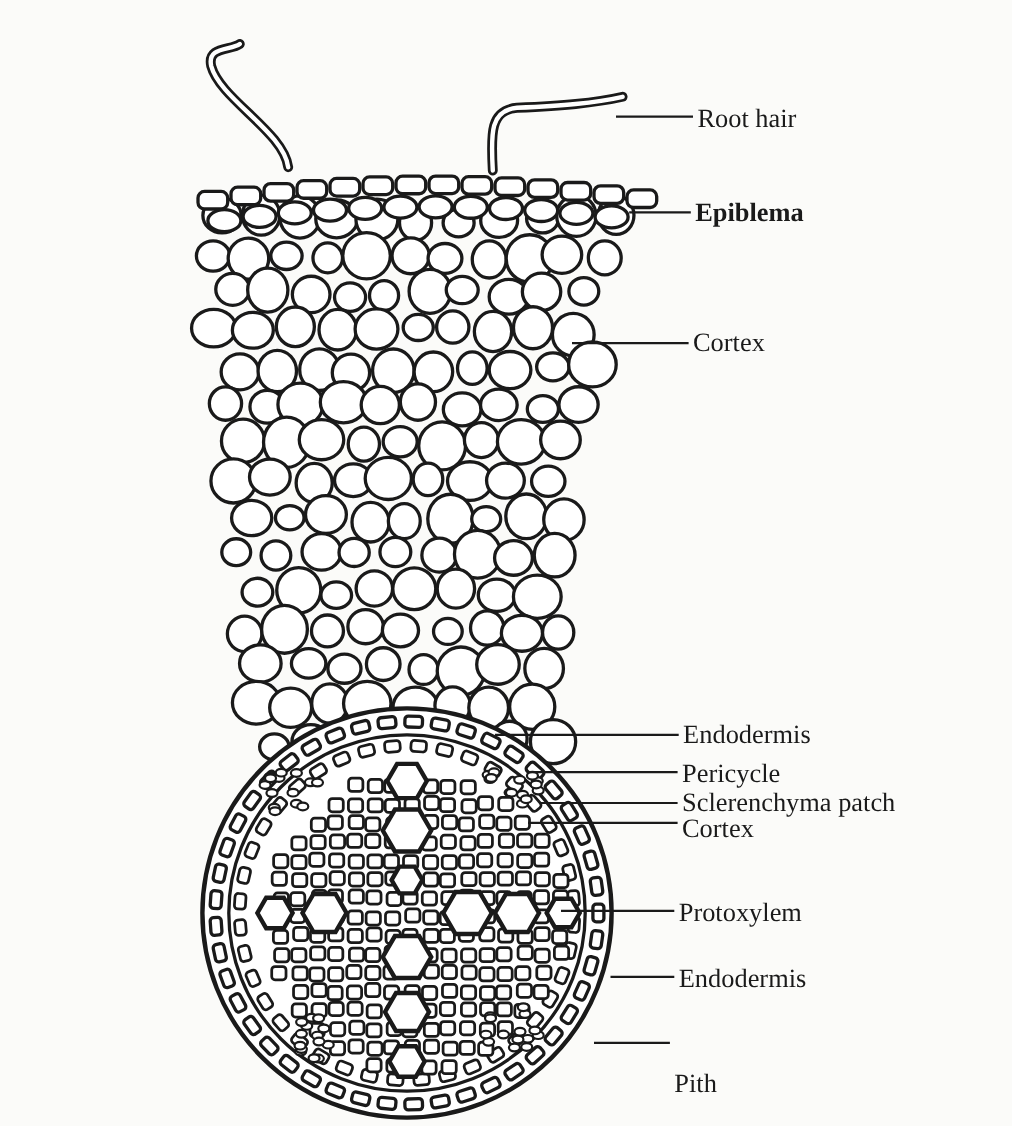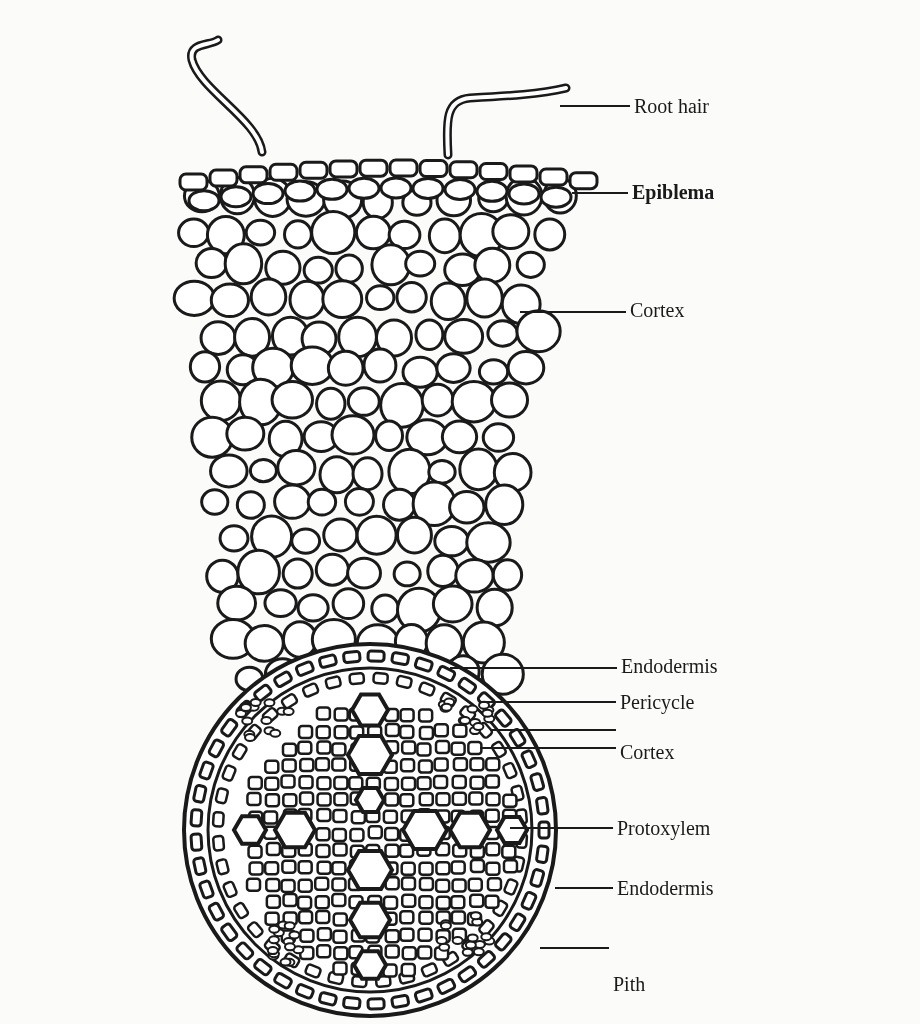--- a/index.html
+++ b/index.html
@@ -4,21 +4,21 @@
   <style>
     html, body { margin: 0; padding: 0; }
     body {
       width: 920px; height: 1024px; overflow: hidden;
       background: #fbfbf9;
       font-family: "Liberation Serif", "DejaVu Serif", serif;
     }
     #stage { position: relative; width: 920px; height: 1024px; }
     svg { position: absolute; left: 0; top: 0; }
     .lbl {
-      position: absolute; font-size: 20px; color: #1a1a1a;
+      position: absolute; font-size: 24px; color: #1a1a1a;
       white-space: nowrap; line-height: 1;
     }
   </style>
 </head>
 <body>
 
 <div id="stage">
   <svg id="art" width="920" height="1024" viewBox="0 0 920 1024">
     <g id="cortex-cells">
         <rect x="0" y="0" width="0" height="0"></rect>
@@ -569,17 +569,18 @@
         <line x1="555" y1="888" x2="613" y2="888" stroke="#1a1a1a" stroke-width="2"></line>
         <line x1="540" y1="948" x2="609" y2="948" stroke="#1a1a1a" stroke-width="2"></line>
       </g>
   </svg>
 
   <div class="lbl" style="left: 634px; top: 96px;">Root hair</div>
   <div class="lbl" style="left: 632px; top: 182px; font-weight: bold;">Epiblema</div>
   <div class="lbl" style="left: 630px; top: 300px;">Cortex</div>
   <div class="lbl" style="left: 621px; top: 656px;">Endodermis</div>
   <div class="lbl" style="left: 620px; top: 692px; text-align: center;">Pericycle</div>
+  <div class="lbl" style="left: 620px; top: 718px;">Sclerenchyma patch</div>
   <div class="lbl" style="left: 620px; top: 742px;">Cortex</div>
   <div class="lbl" style="left: 617px; top: 818px;">Protoxylem</div>
   <div class="lbl" style="left: 617px; top: 878px;">Endodermis</div>
   <div class="lbl" style="left: 613px; top: 938px; margin-top: 36px;">Pith</div>
 </div>
 
 </body></html>

